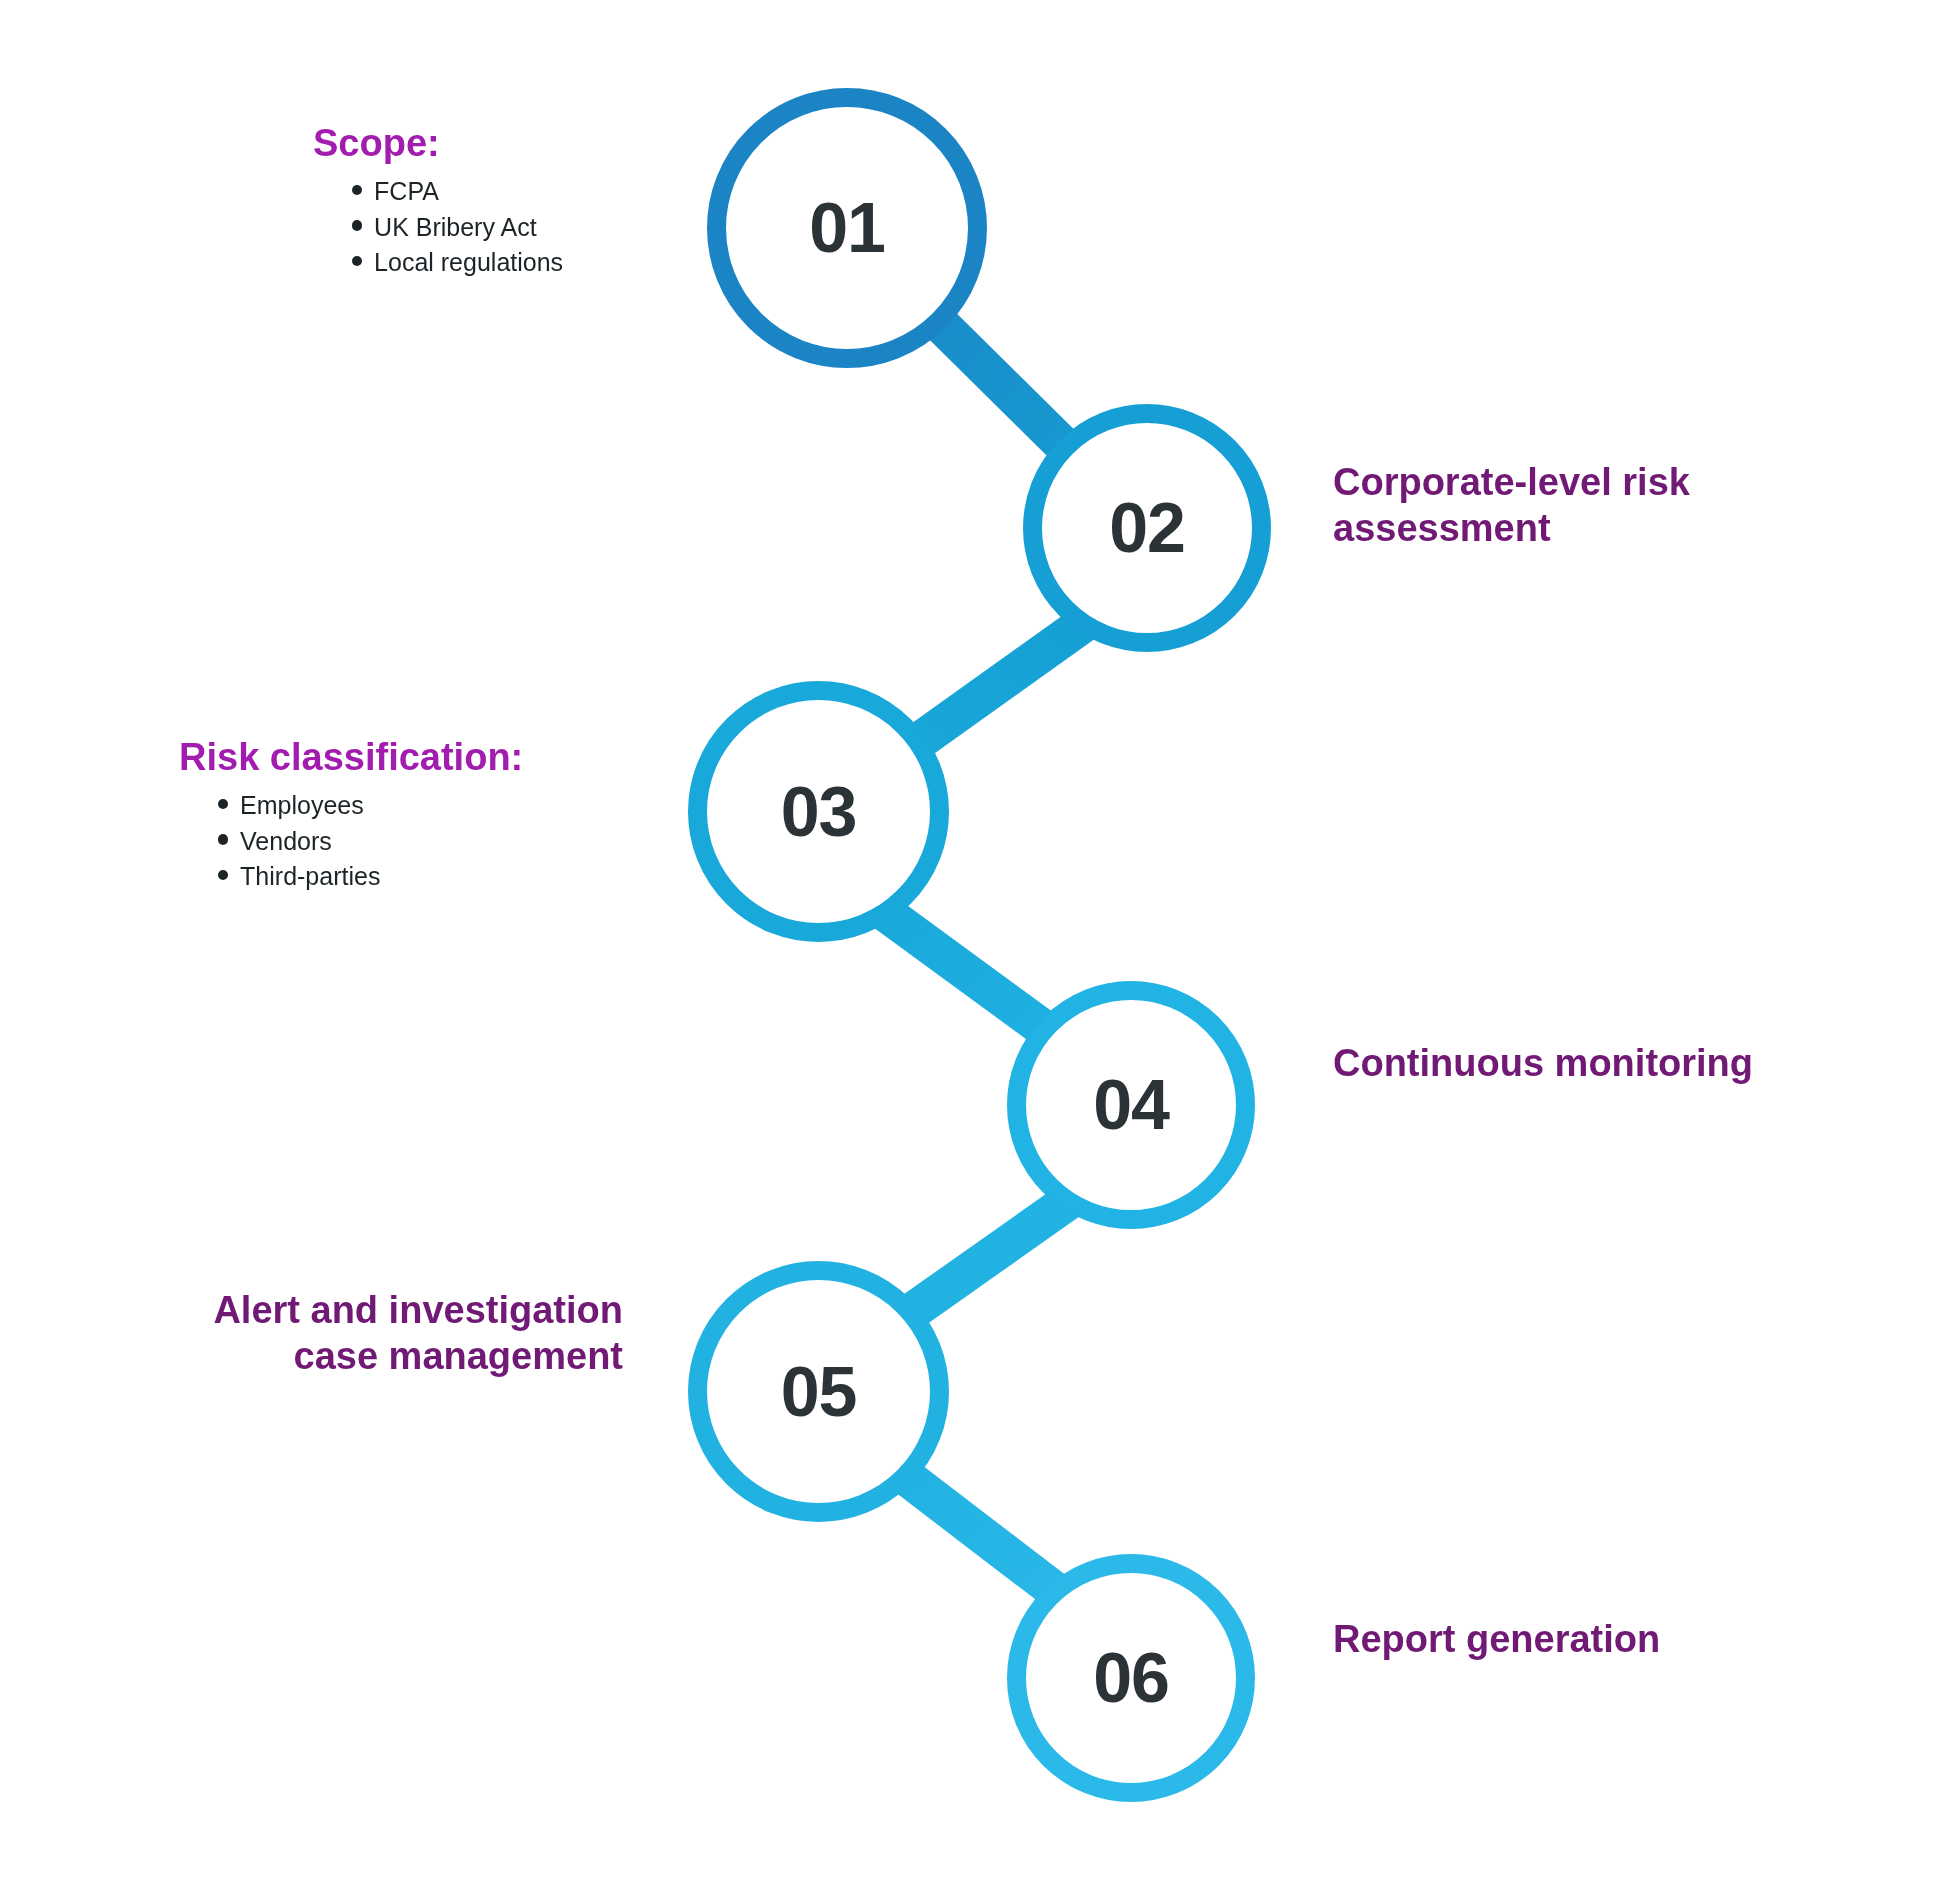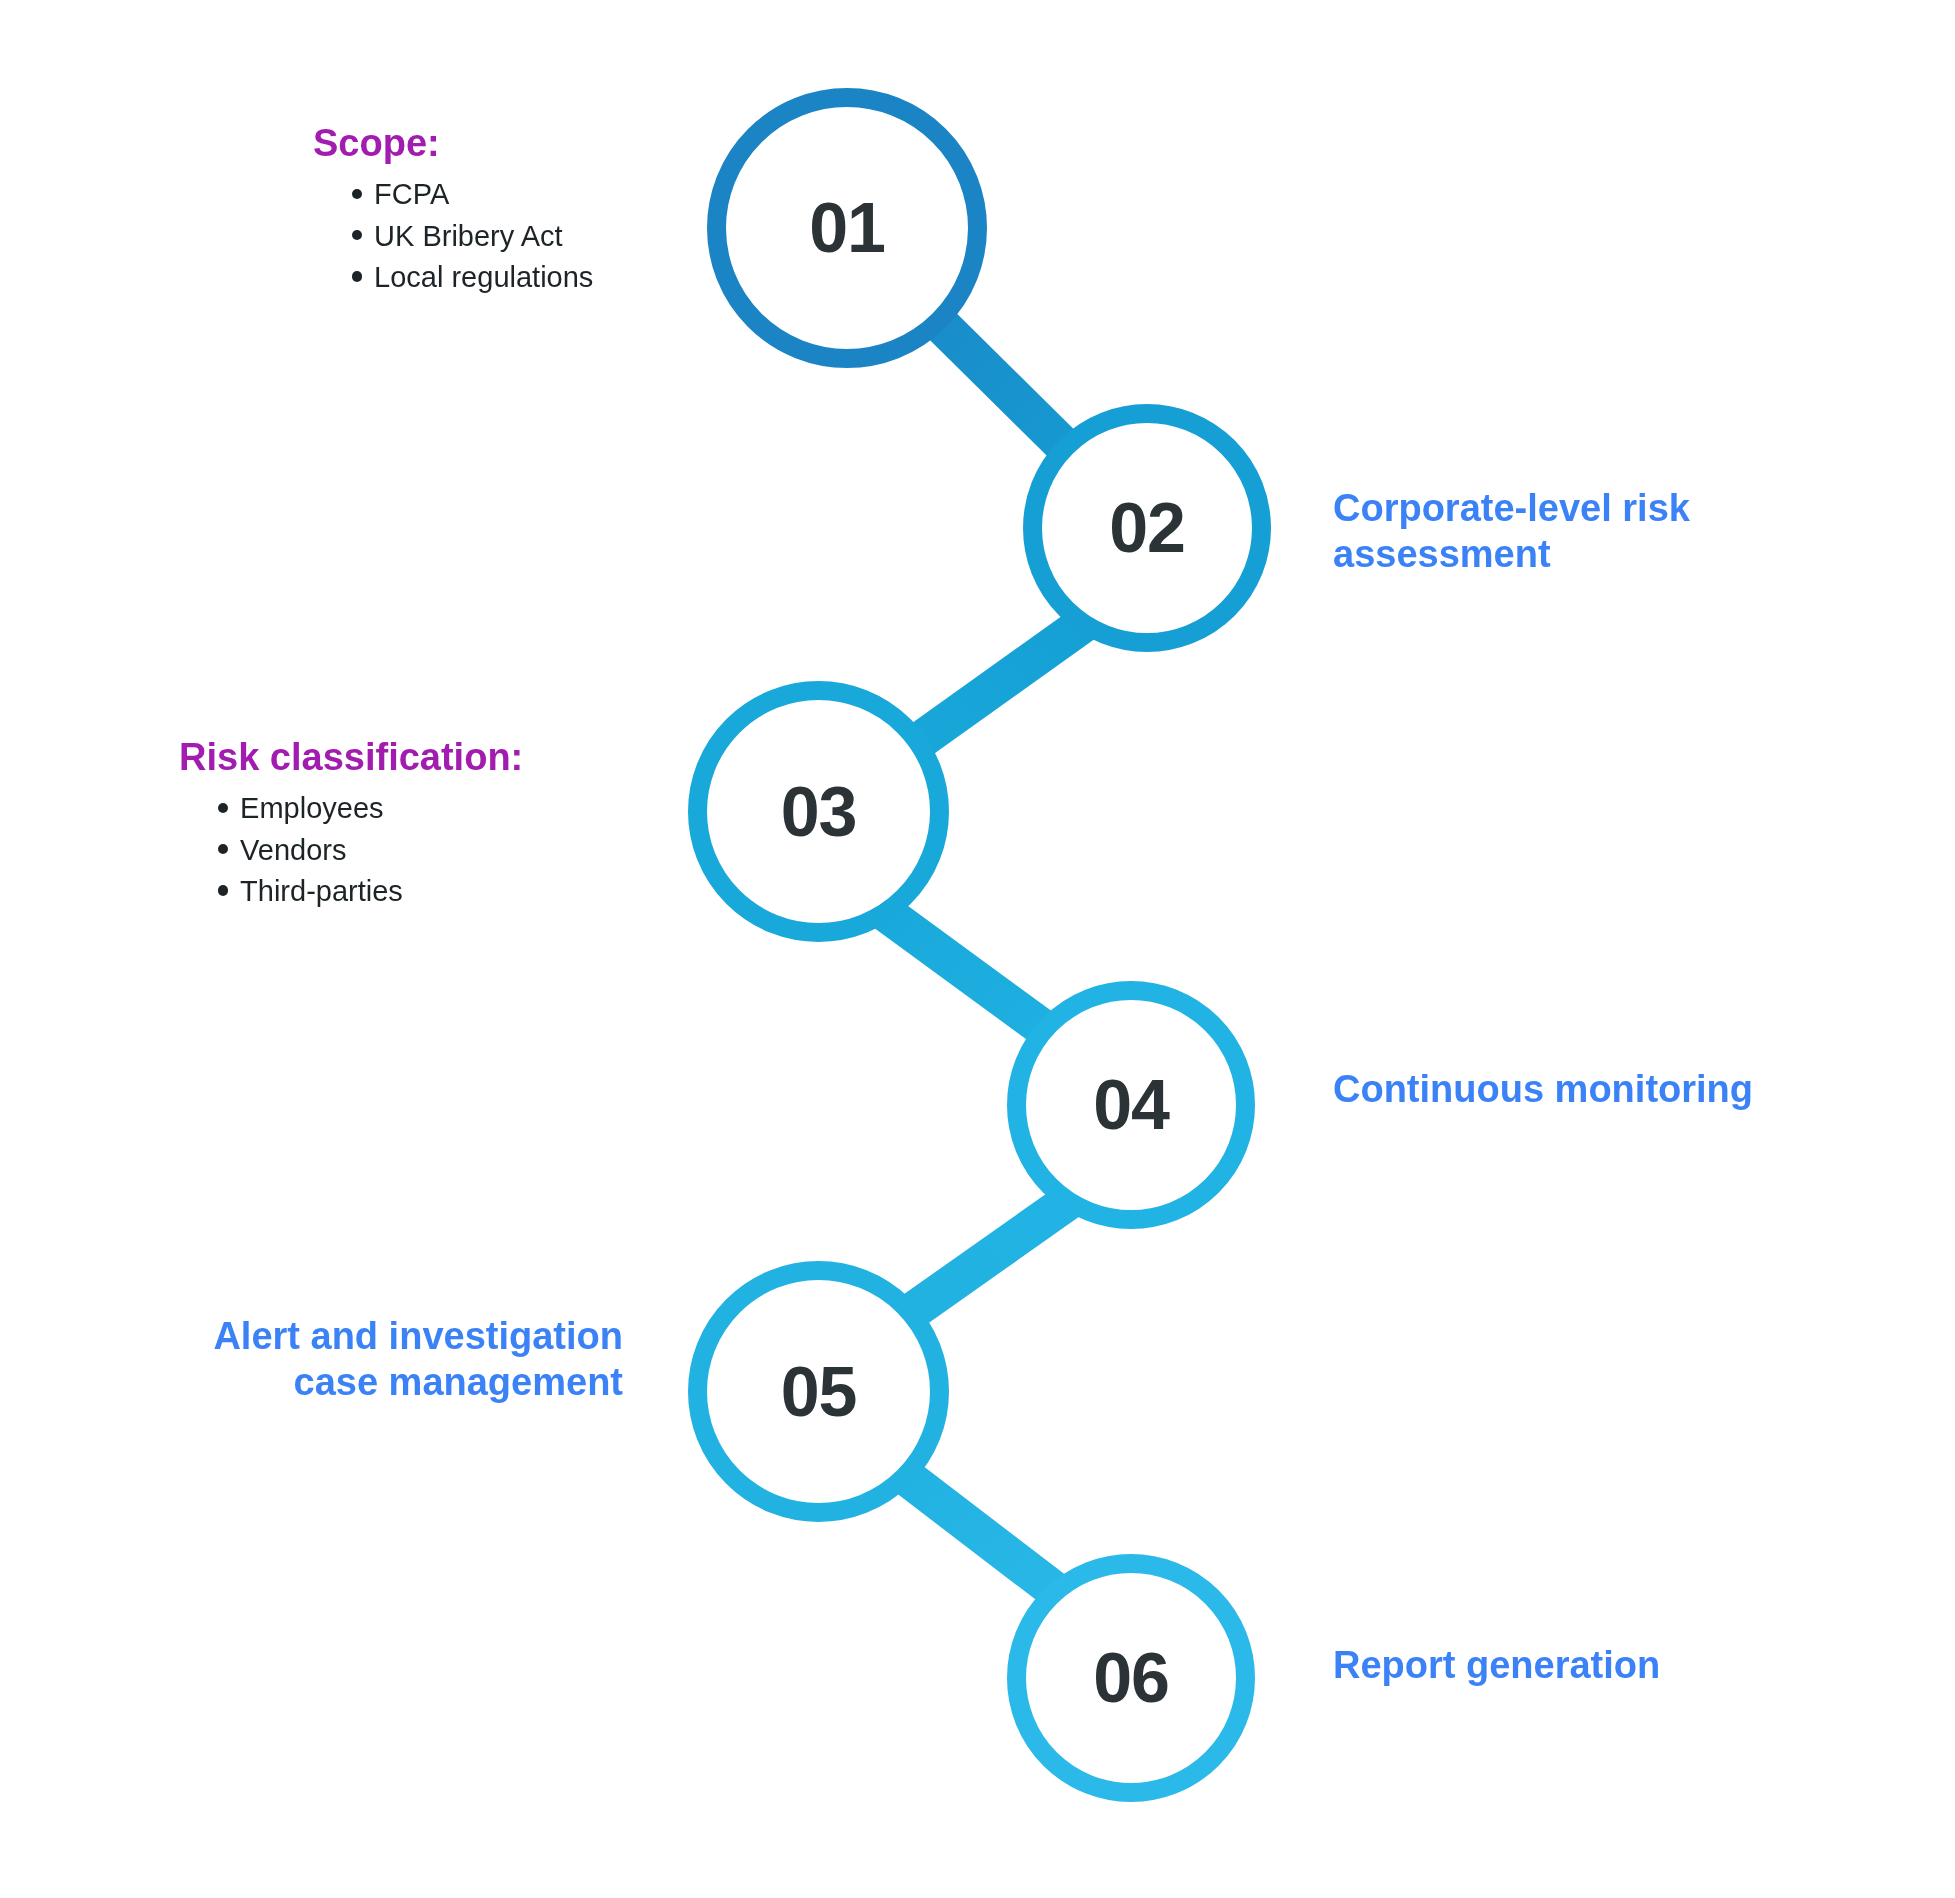--- a/index.html
+++ b/index.html
@@ -40,22 +40,21 @@
     font-size: 70px;
     letter-spacing: -1.3px;
     color: #2b3337;
     line-height: 1;
   }
   .label {
     position: absolute;
     font-weight: bold;
     font-size: 38px;
     line-height: 1.22;
-    color: #3b82f6;
-    margin-top: 26px;
+    color: #701a75;
   }
   .label-right {
     text-align: left;
   }
   .label-left {
     text-align: right;
   }
   .list-block {
     position: absolute;
   }
@@ -65,21 +64,21 @@
     color: #a21caf;
     line-height: 1.2;
     margin: 0 0 7.8px 0;
   }
   ul.bullets {
     list-style: none;
     margin: 0;
     padding: 0;
   }
   ul.bullets li {
-    font-size: 29px;
+    font-size: 25px;
     font-weight: normal;
     color: #1d2427;
     line-height: 1.42;
     display: flex;
     align-items: baseline;
   }
   ul.bullets li .dot {
     display: inline-block;
     width: 10.4px;
     height: 10.4px;

